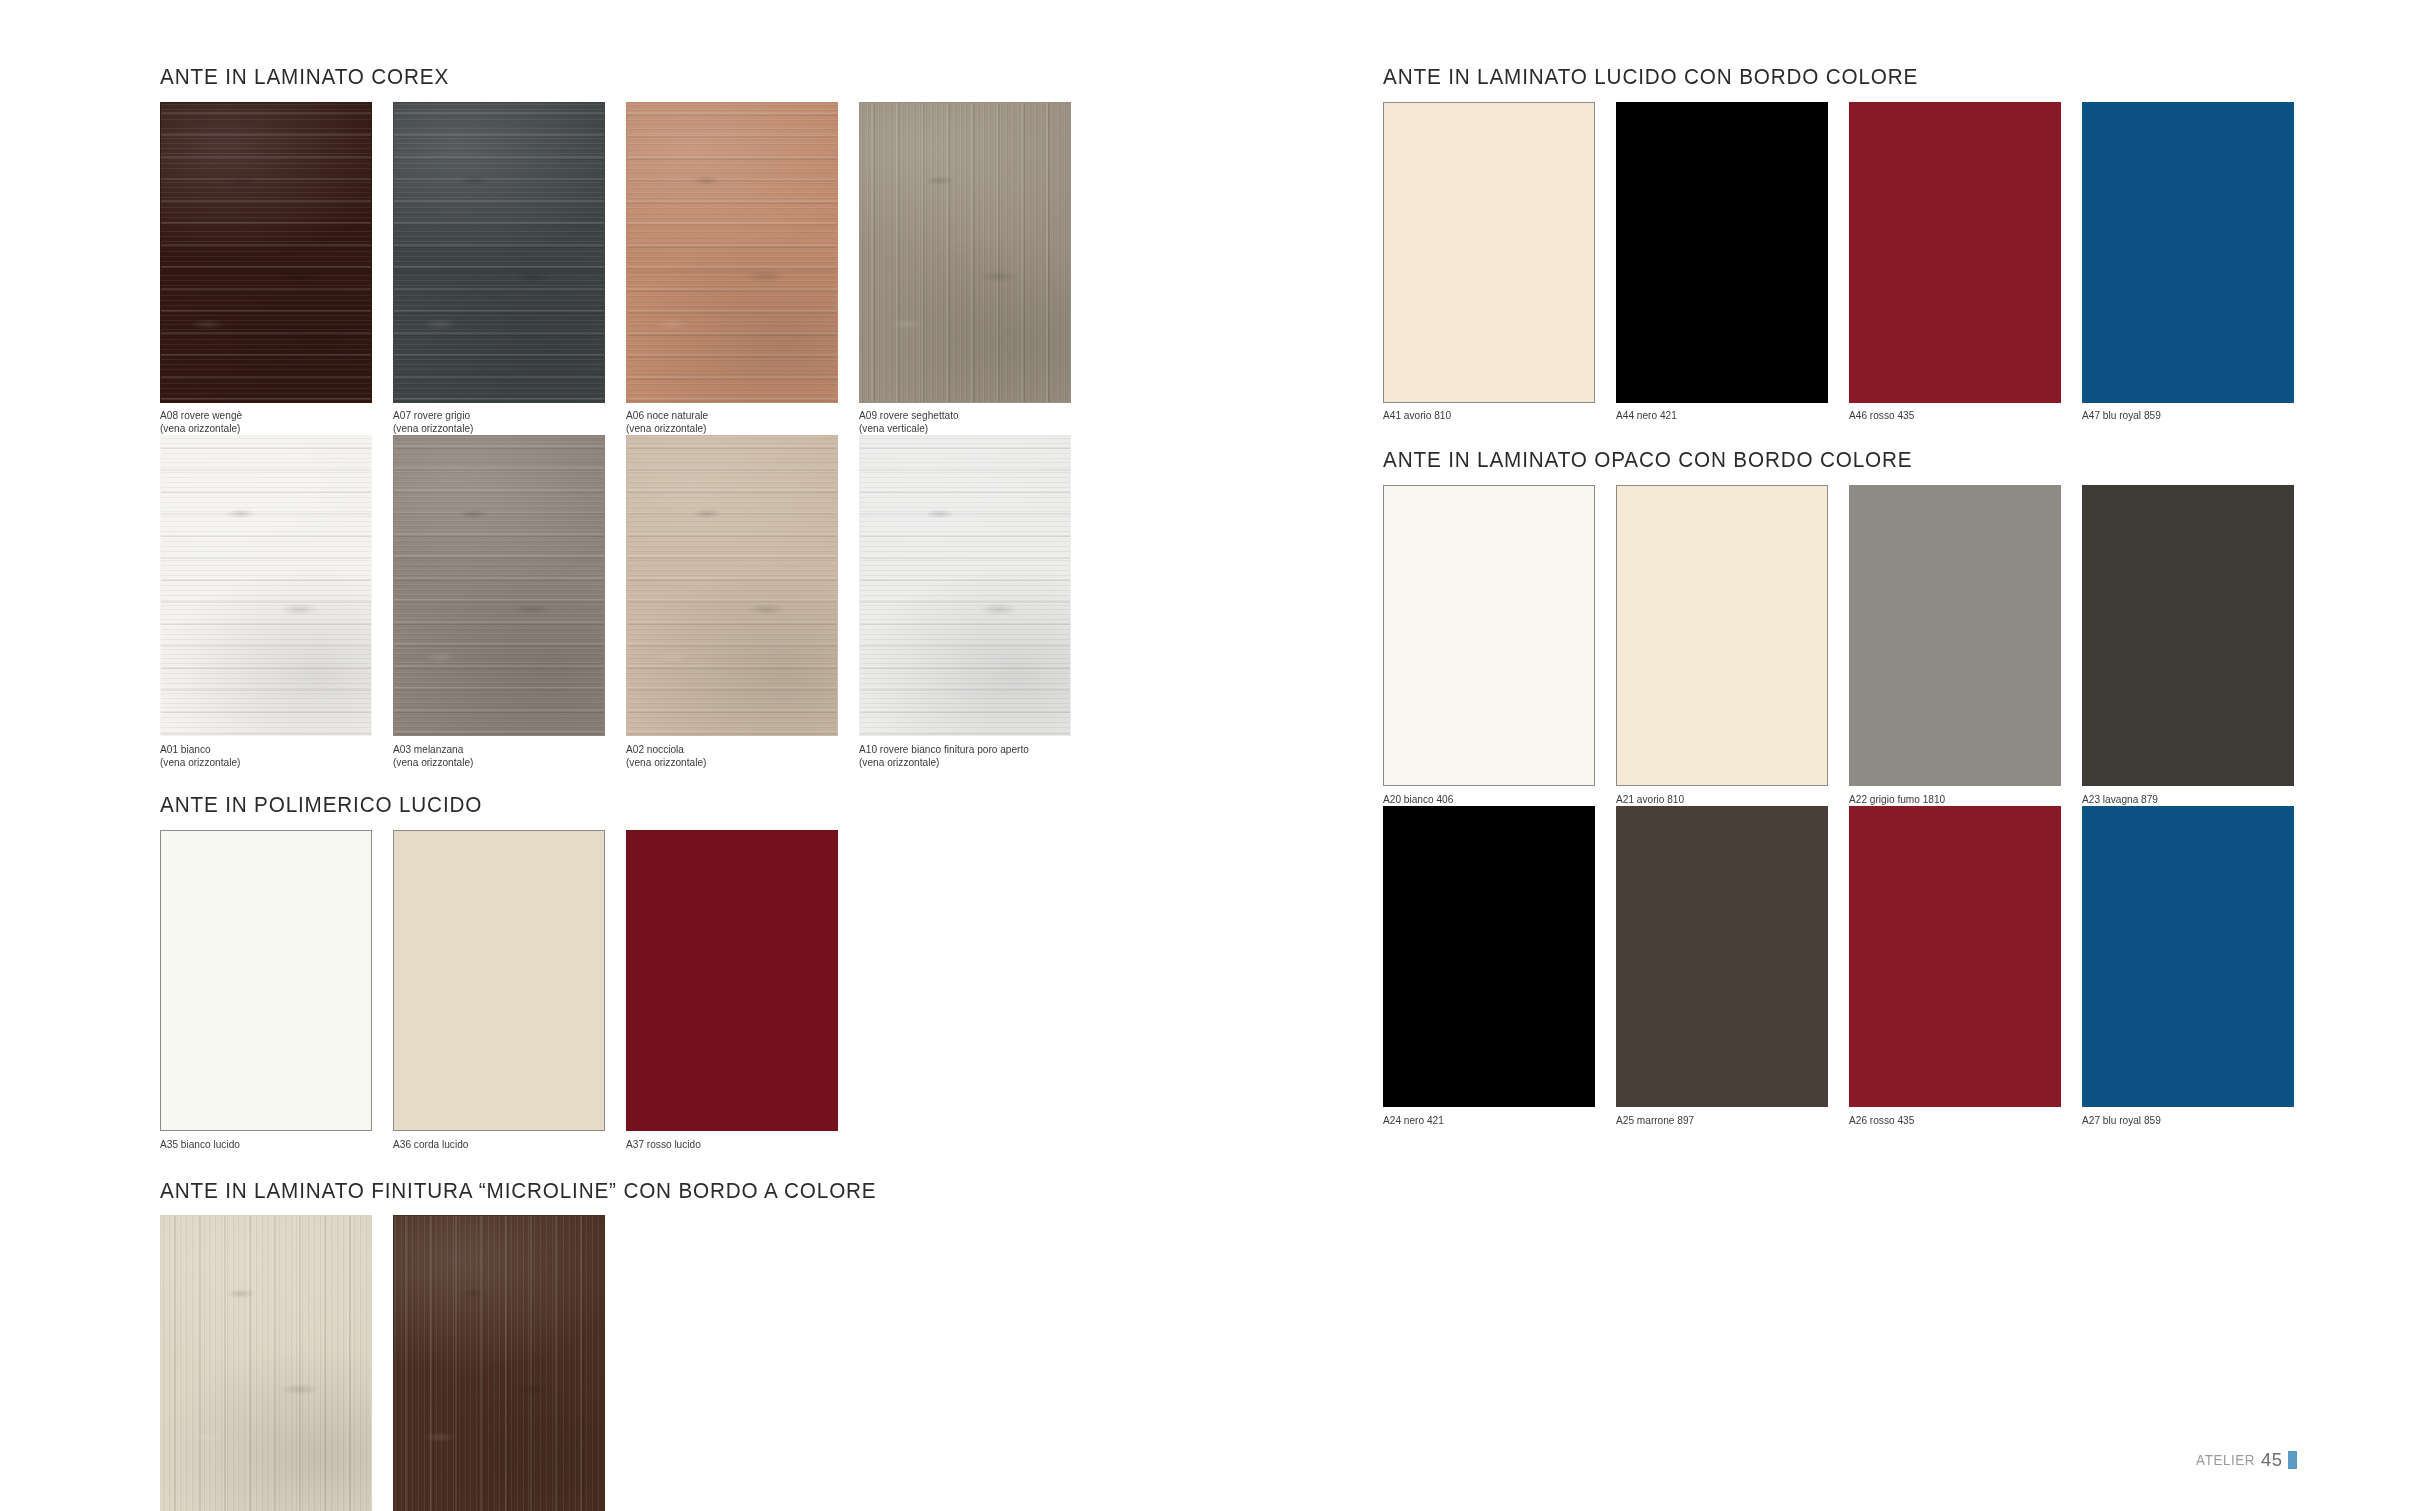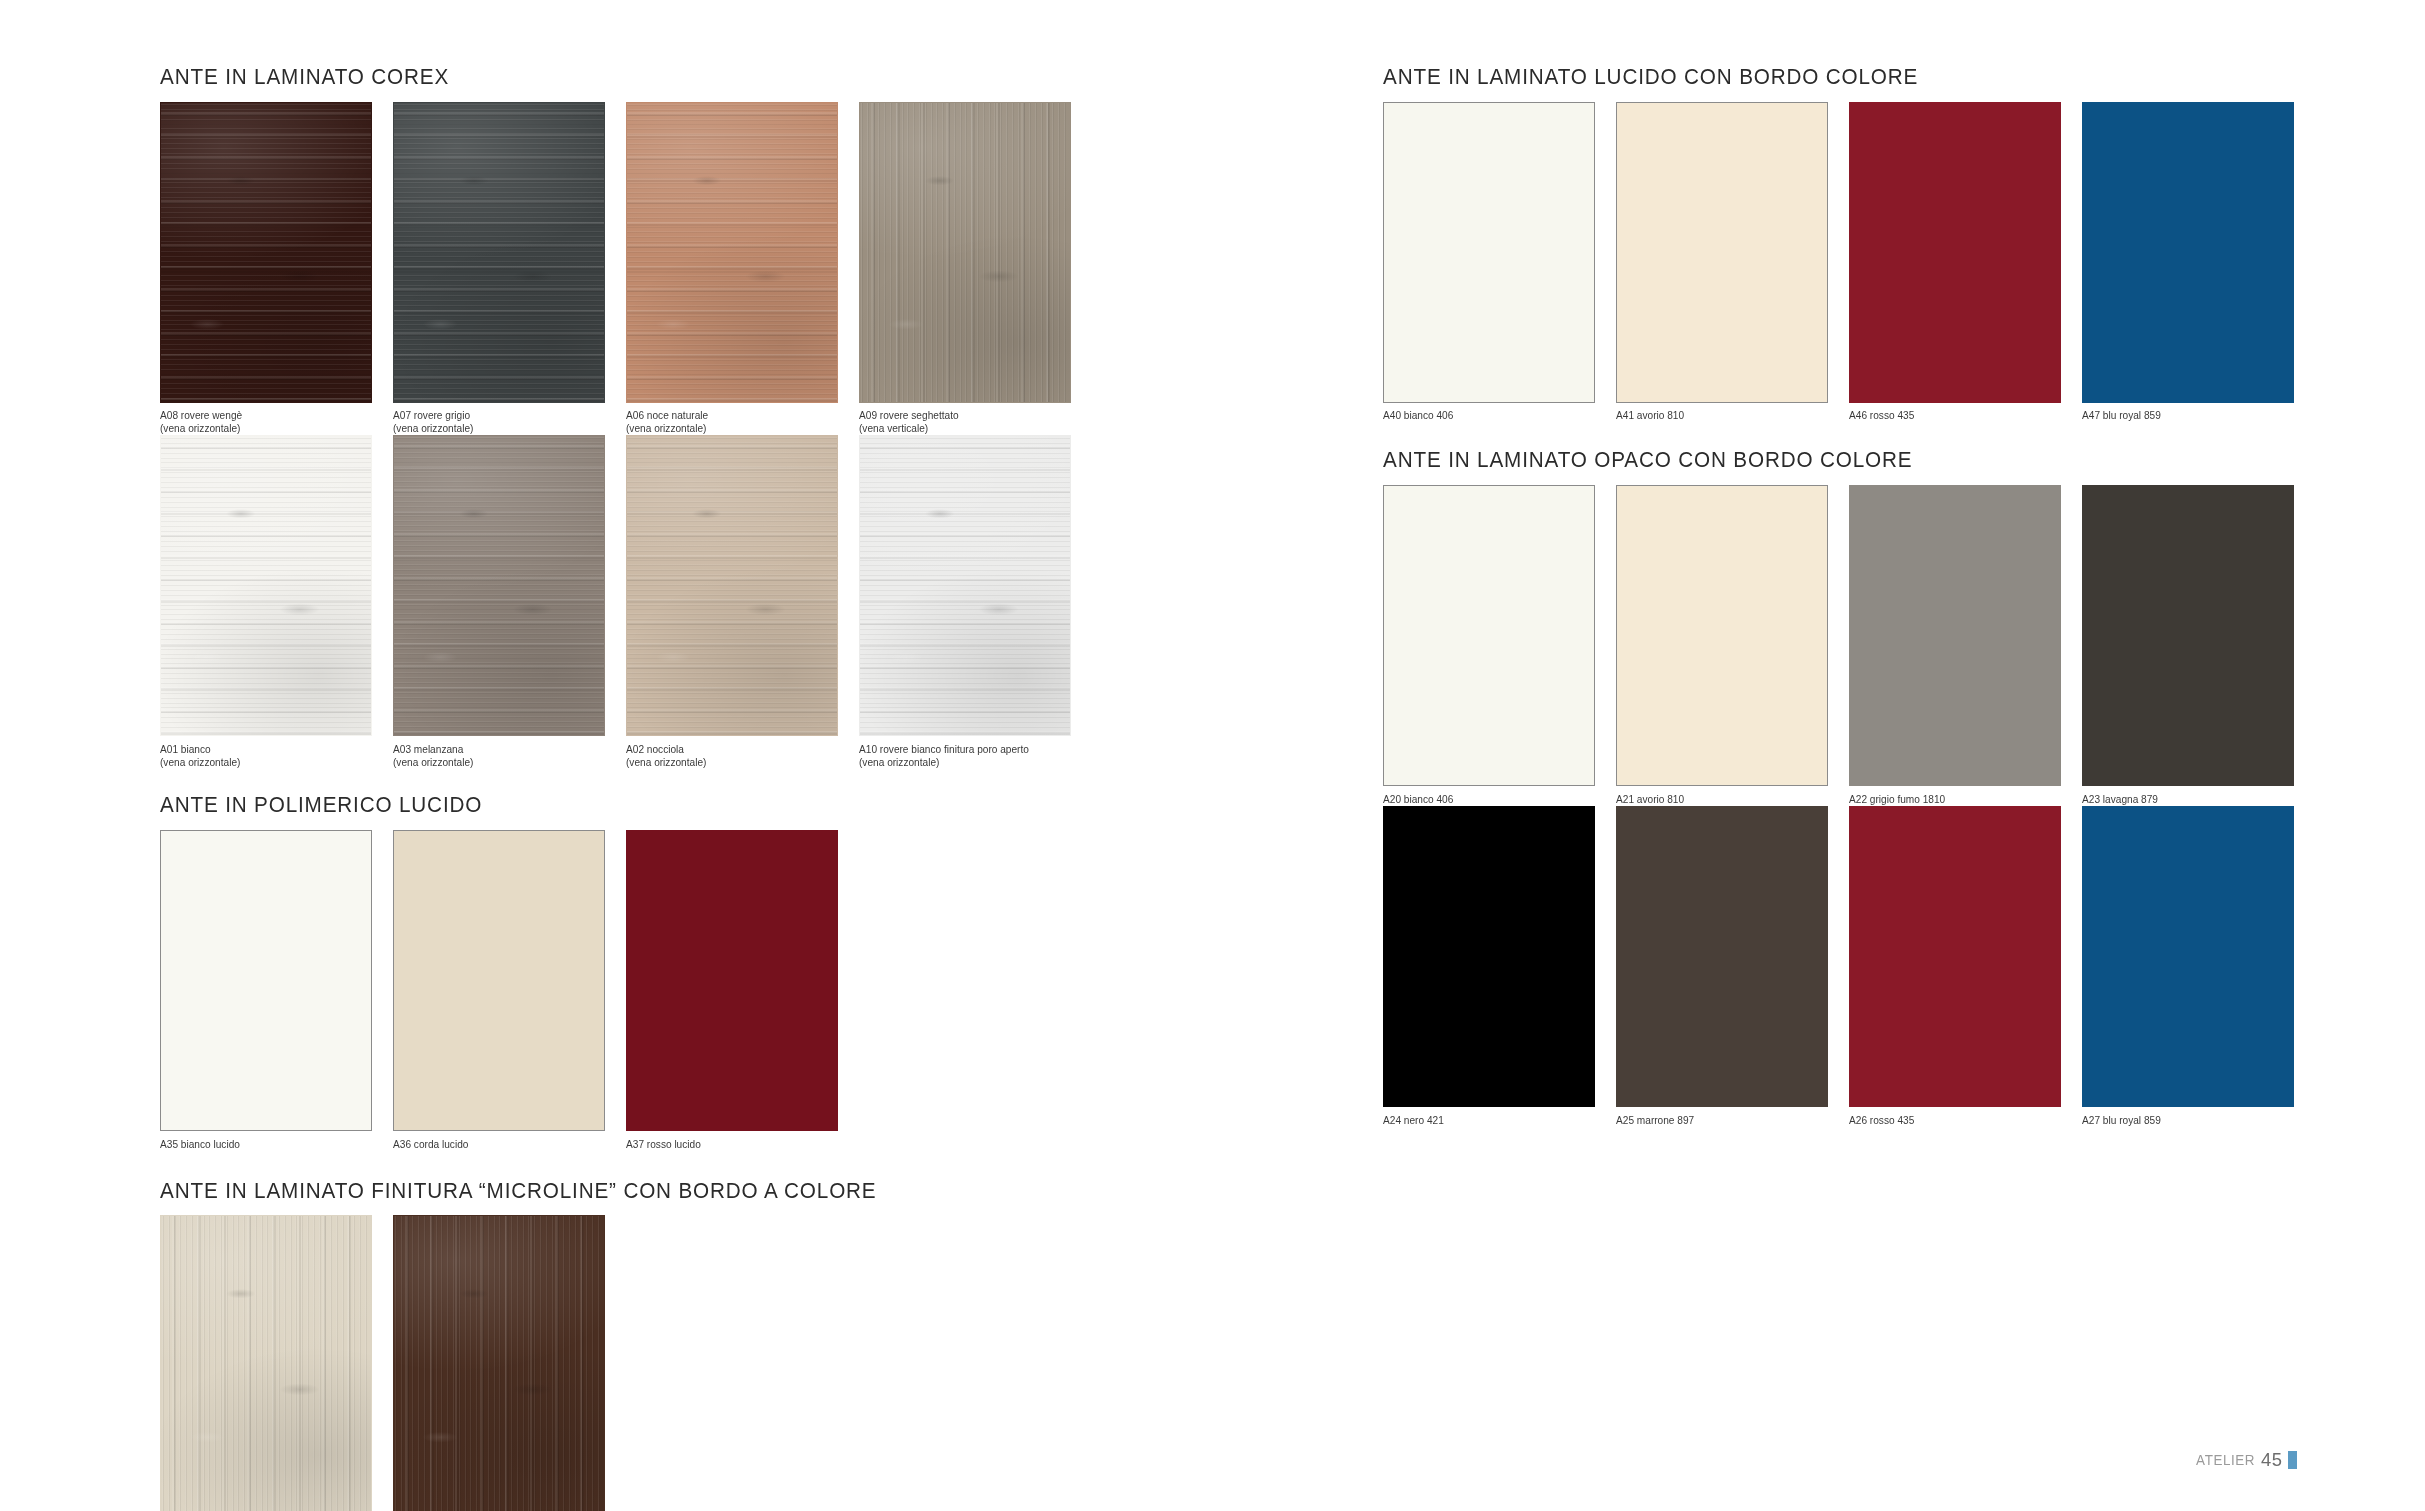--- a/index.html
+++ b/index.html
@@ -233,26 +233,26 @@
             </div>
           </div>
         </div>
       </div>
     </div>
   <div class="col col-right" id="col-right" style="top:66px;">
       <div class="section">
         <div class="section-title">ANTE IN LAMINATO LUCIDO CON BORDO COLORE</div>
         <div class="grid" style="margin-top: 13.6px;">
           <div class="cell">
-            <div class="swatch" style="background: rgb(247, 247, 239);"></div>
-            <div class="caption"><span>A40 bianco 406</span></div>
-          </div>
-          <div class="cell">
             <div class="swatch" style="background: rgb(245, 233, 212);"></div>
             <div class="caption"><span>A41 avorio 810</span></div>
+          </div>
+          <div class="cell">
+            <div class="swatch noborder" style="background: rgb(0, 0, 0); border: 1px solid rgb(0, 0, 0);"></div>
+            <div class="caption"><span>A44 nero 421</span></div>
           </div>
           <div class="cell">
             <div class="swatch noborder" style="background: rgb(138, 25, 40); border: 1px solid rgb(138, 25, 40);"></div>
             <div class="caption"><span>A46 rosso 435</span></div>
           </div>
           <div class="cell">
             <div class="swatch noborder" style="background: rgb(12, 82, 133); border: 1px solid rgb(12, 82, 133);"></div>
             <div class="caption"><span>A47 blu royal 859</span></div>
           </div>
         </div>

